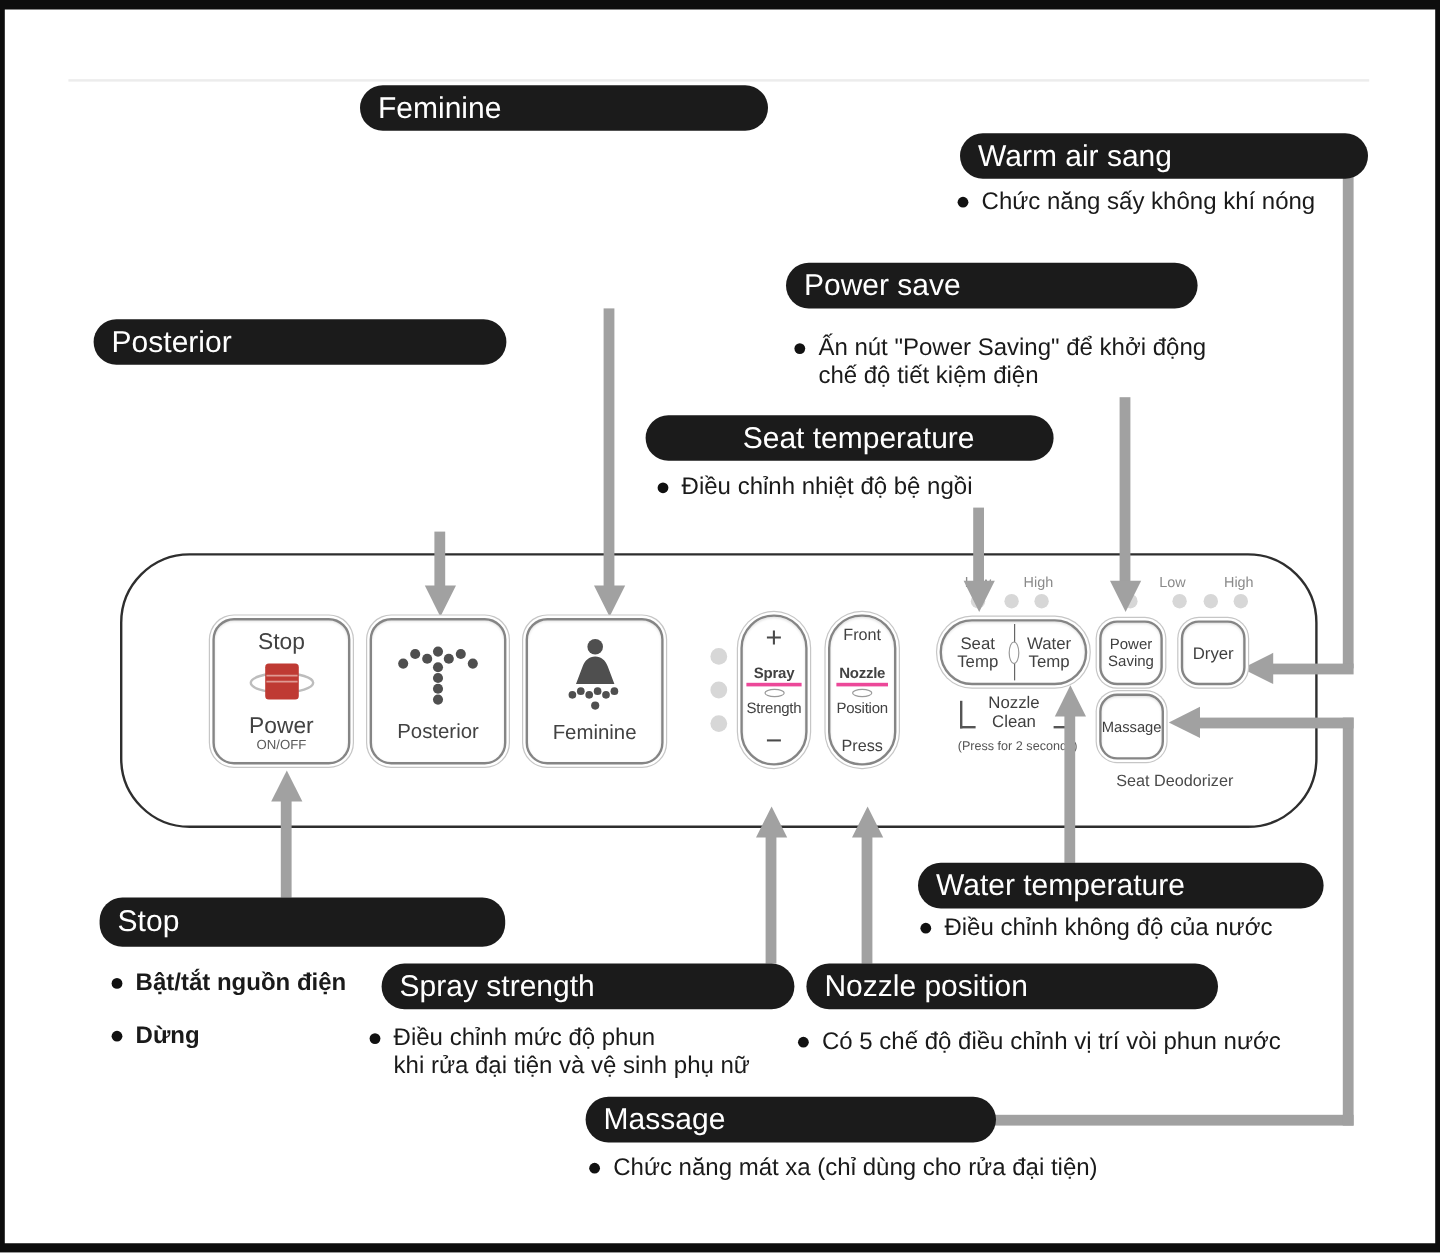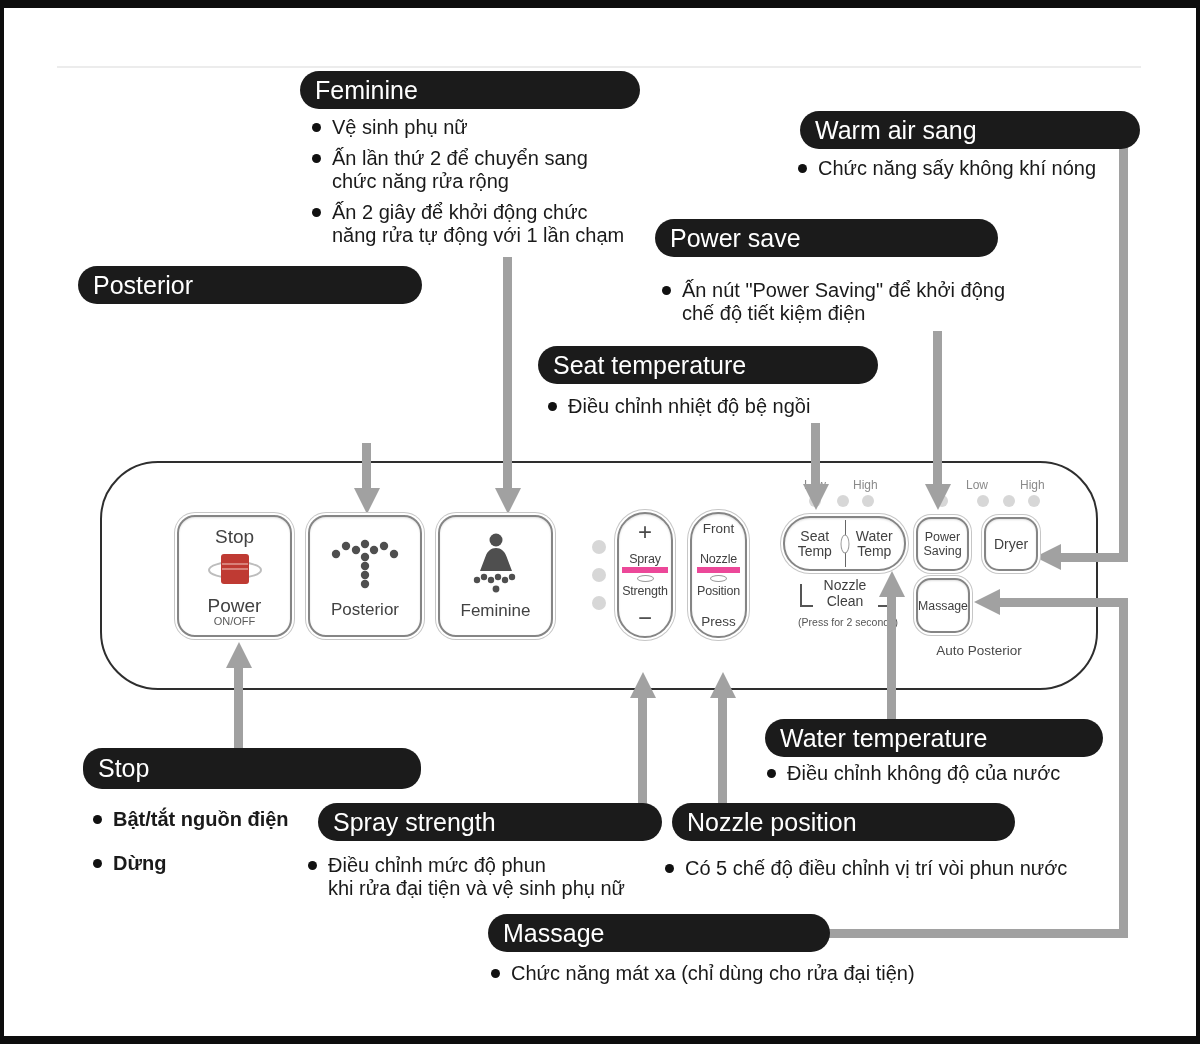--- a/index.html
+++ b/index.html
@@ -34,21 +34,21 @@
   .btn{position:absolute;background:#fff;border:2px solid #858585;border-radius:18px;box-sizing:border-box;
        display:flex;flex-direction:column;align-items:center;justify-content:center;color:#3f3f3f;
        box-shadow:0 0 0 2px #ffffff,0 0 0 3px #c6c6c6, inset 0 1px 2px rgba(0,0,0,0.12);z-index:4;text-align:center;}
   .btn .lbl17{font-size:17px;color:#424242;}
   .stop-top{font-size:19px;color:#424242;margin-bottom:2px;}
   .stop-power{font-size:19px;color:#424242;line-height:19px;margin-top:2px;}
   .stop-onoff{font-size:11px;color:#5a5a5a;}
   .pill-v{border-radius:28px;justify-content:space-between;padding:7px 0;}
   .pm{font-size:24px;font-weight:300;line-height:22px;color:#4a4a4a;}
   .word12{font-size:12.5px;line-height:14px;color:#424242;letter-spacing:-0.2px;}
-  .uline{border-bottom:6px solid #ec4899;padding-bottom:1px;}
+  .uline{border-bottom:3px solid #ec4899;padding-bottom:1px;font-weight:bold;}
   .oval-h{width:15px;height:5px;border:1px solid #9a9a9a;border-radius:50%;margin:2px auto;background:#fff;}
   .word13{font-size:13.5px;color:#424242;}
   .seatwater{flex-direction:row;border-radius:27px;padding:0;}
   .sw-half{flex:1;display:flex;align-items:center;justify-content:center;font-size:14px;line-height:15px;white-space:pre-line;color:#424242;}
   .sw-divider{position:absolute;left:50%;top:2px;bottom:2px;width:1px;background:#666;}
   .sw-oval{position:absolute;left:50%;top:50%;transform:translate(-50%,-50%);width:7px;height:17px;border:1px solid #999;
            border-radius:50%;background:#fff;}
   .small-btn{font-size:12.5px;line-height:14px;border-radius:15px;white-space:pre-line;}
   .led{position:absolute;width:12px;height:12px;border-radius:50%;background:#d7d7d7;z-index:2;}
   .ledlbl{position:absolute;font-size:12px;color:#8a8a8a;z-index:2;}
@@ -97,34 +97,27 @@
 
   <div class="shaft-h" style="left:828px;top:929px;width:300px;"></div>
   <div class="shaft-v" style="left:1119px;top:598px;height:340px;"></div>
   <div class="shaft-h" style="left:999px;top:598px;width:129px;"></div>
   <div class="head-left" style="left:974px;top:589px;"></div>
 
   <div class="tag" style="left:300px;top:71px;width:340px;">Feminine</div>
   <div class="tag" style="left:800px;top:111px;width:340px;">Warm air sang</div>
   <div class="tag" style="left:655px;top:219px;width:343px;">Power save</div>
   <div class="tag" style="left:78px;top:266px;width:344px;">Posterior</div>
-  <div class="tag" style="left:538px;top:346px;width:340px;">Seat temperature</div>
+  <div class="tag" style="left:538px;top:346px;width:340px;text-align:center;">Seat temperature</div>
   <div class="tag" style="left:83px;top:748px;width:338px;height:41px;line-height:41px;">Stop</div>
   <div class="tag" style="left:318px;top:803px;width:344px;">Spray strength</div>
   <div class="tag" style="left:672px;top:803px;width:343px;">Nozzle position</div>
   <div class="tag" style="left:765px;top:719px;width:338px;">Water temperature</div>
   <div class="tag" style="left:488px;top:914px;width:342px;">Massage</div>
 
-  <ul class="bullets" style="left:307px;top:116px;width:370px;">
-    <li>Vệ sinh phụ nữ</li>
-    <li>Ấn lần thứ 2 để chuyển sang
-chức năng rửa rộng</li>
-    <li>Ấn 2 giây để khởi động chức
-năng rửa tự động với 1 lần chạm</li>
-  </ul>
   <ul class="bullets" style="left:793px;top:157px;width:370px;">
     <li>Chức năng sấy không khí nóng</li>
   </ul>
   <ul class="bullets" style="left:657px;top:279px;width:390px;">
     <li>Ấn nút "Power Saving" để khởi động
 chế độ tiết kiệm điện</li>
   </ul>
   <ul class="bullets" style="left:543px;top:395px;width:360px;">
     <li>Điều chỉnh nhiệt độ bệ ngồi</li>
   </ul>
@@ -246,16 +239,16 @@
   <div class="ledlbl" style="left:1020px;top:478px;">High</div>
   <div class="led" style="left:977px;top:495px;"></div>
   <div class="led" style="left:1003px;top:495px;"></div>
   <div class="led" style="left:1028px;top:495px;"></div>
 
   <div class="btn small-btn" style="left:916px;top:517px;width:53px;height:54px;">Power
 Saving</div>
   <div class="btn small-btn" style="left:984px;top:517px;width:54px;height:54px;font-size:14px;">Dryer</div>
   <div class="btn small-btn" style="left:916px;top:578px;width:54px;height:55px;font-size:12.3px;">Massage</div>
 
-  <div class="autodeo">Auto Posterior</div>
+  <div class="autodeo">Seat Deodorizer</div>
 
   <div class="frame"></div>
 </div>
 
 </body></html>

